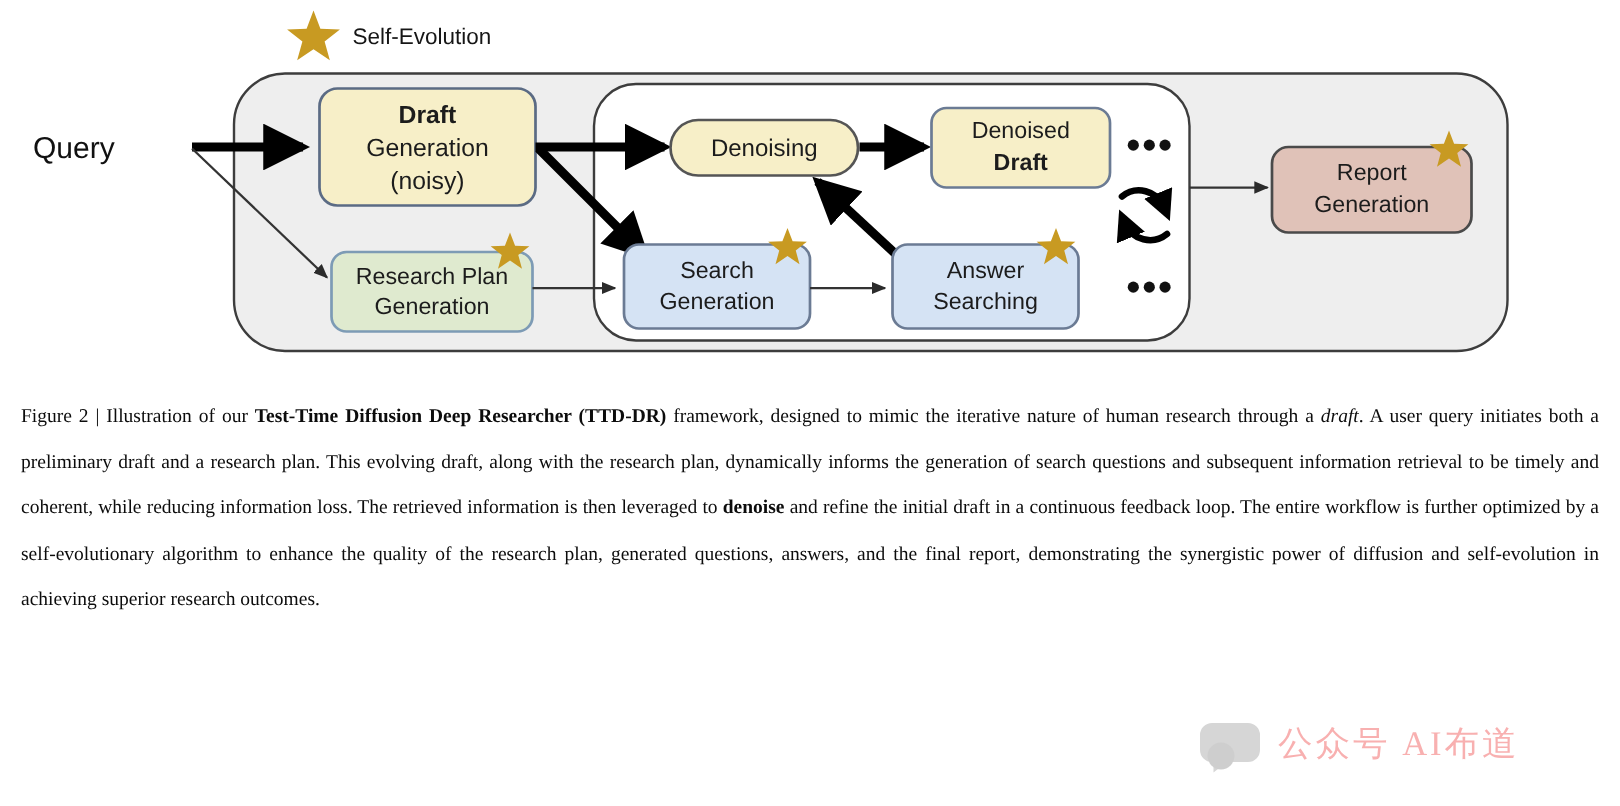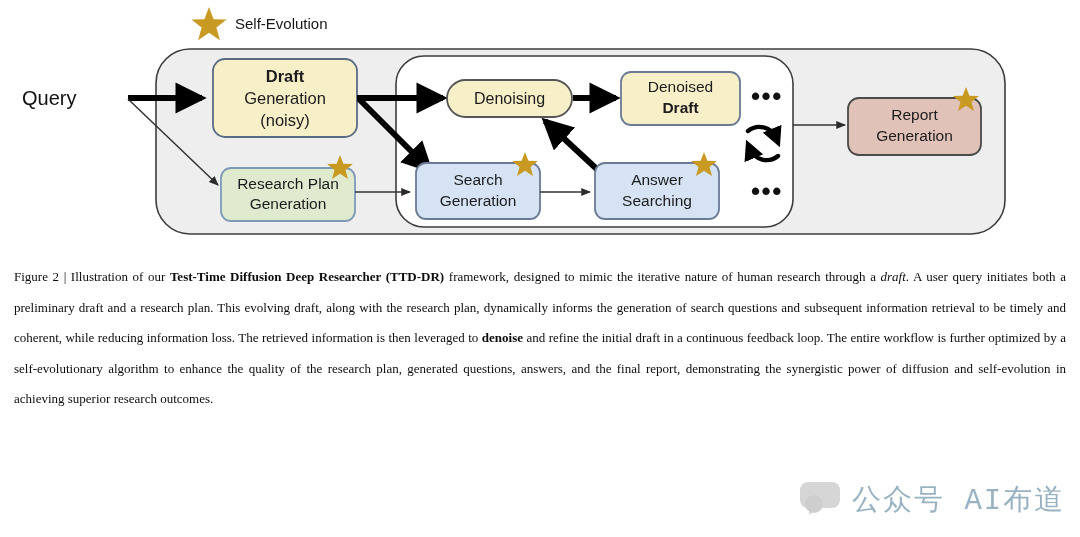--- a/index.html
+++ b/index.html
@@ -75,23 +75,23 @@
     top: 478px;
     width: 240px;
     height: 46px;
     pointer-events: none;
     opacity: 0.42;
   }
   #watermark .wm-text {
     position: absolute;
     left: 52px;
     top: 2px;
-    font-family: Liberation Mono, monospace;
-    font-size: 29px;
-    color: #0c4a6e;
+    font-family: Liberation Serif, serif;
+    font-size: 23px;
+    color: #ef4444;
     letter-spacing: 2px;
     white-space: nowrap;
   }
 </style>
 </head>
 <body>
 
 <div id="figure">
   <svg width="1080" height="258" viewBox="0 0 1080 258" xmlns="http://www.w3.org/2000/svg">
     <defs>

